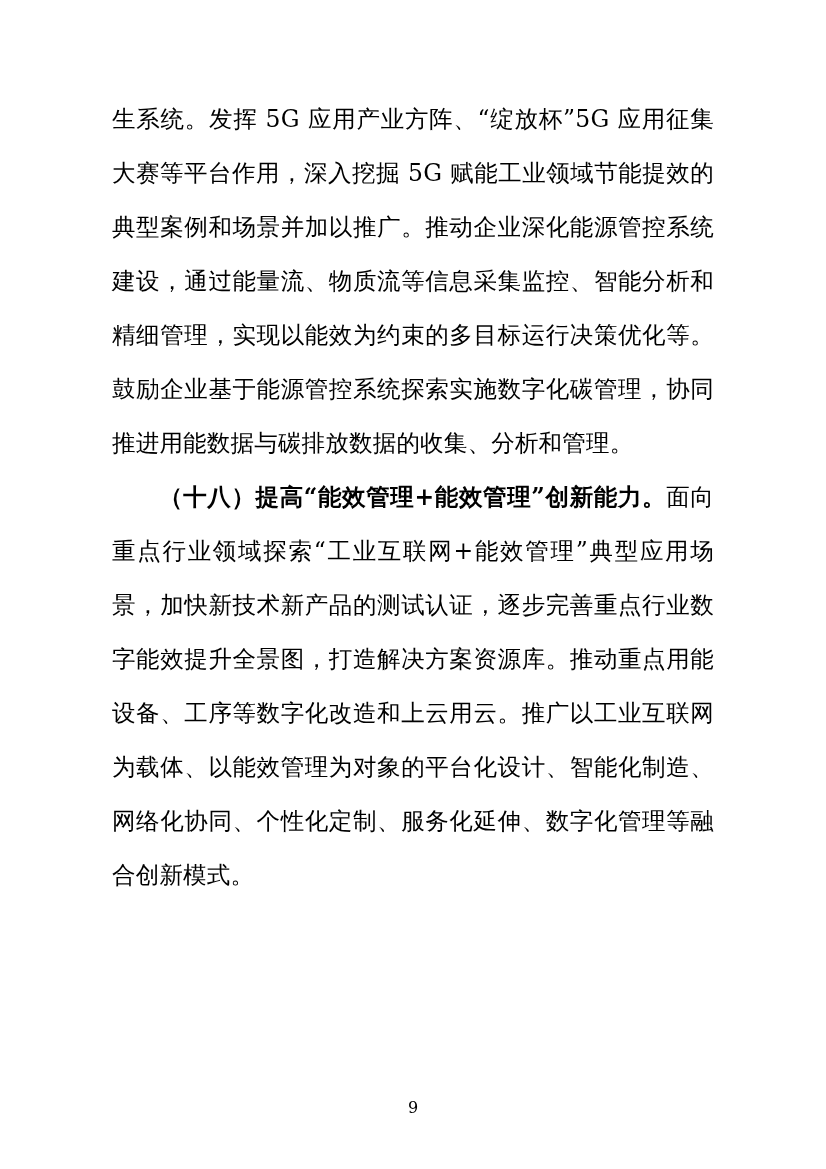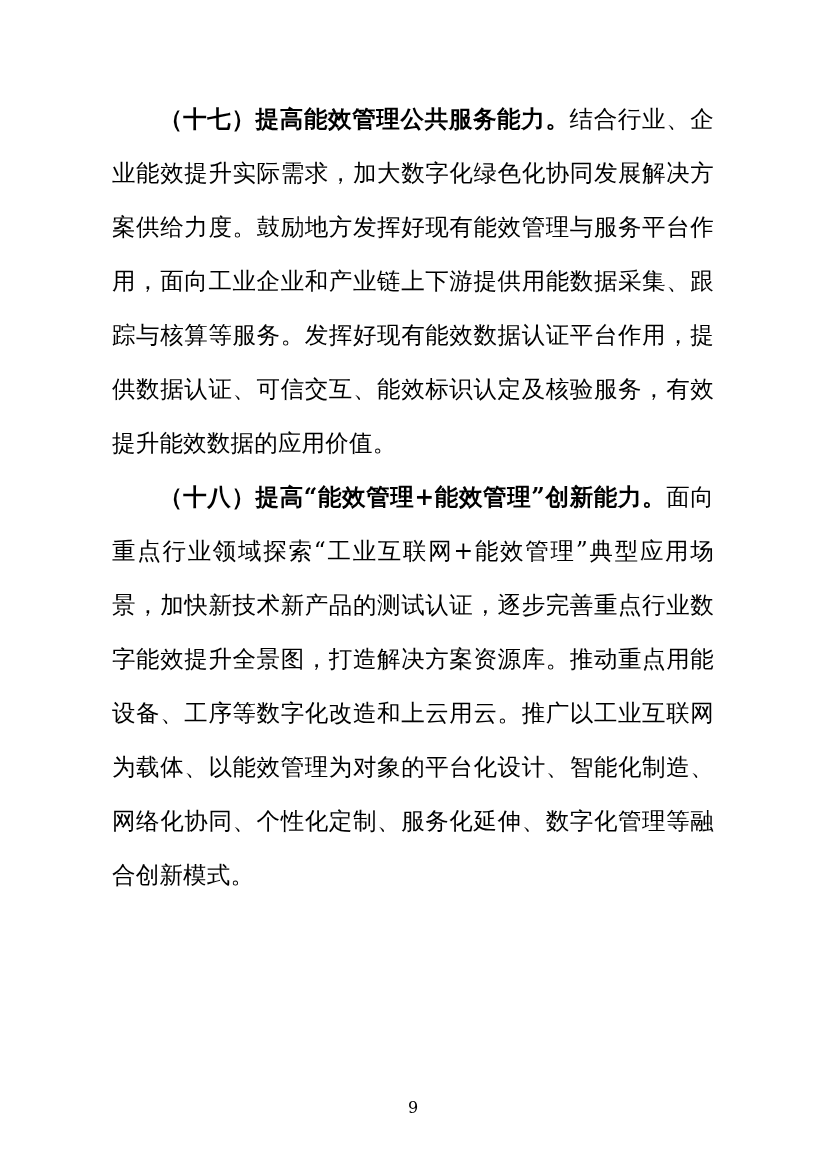--- a/index.html
+++ b/index.html
@@ -50,24 +50,24 @@
     font-family: "DejaVu Serif", "Liberation Serif", serif;
   }
 </style>
 </head>
 <body>
 
 <div class="page">
 
   <div class="doc-body">
 
+    <p class="para">
+      <span>生系统。发挥 5G 应用产业方阵、“绽放杯”5G 应用征集大赛等平台作用，深入挖掘 5G 赋能工业领域节能提效的典型案例和场景并加以推广。推动企业深化能源管控系统建设，通过能量流、物质流等信息采集监控、智能分析和精细管理，实现以能效为约束的多目标运行决策优化等。鼓励企业基于能源管控系统探索实施数字化碳管理，协同推进用能数据与碳排放数据的收集、分析和管理。</span>
+    </p>
 
-    <p class="para indent">
-      <span class="lead">（十七）提高能效管理公共服务能力。</span><span>结合行业、企业能效提升实际需求，加大数字化绿色化协同发展解决方案供给力度。鼓励地方发挥好现有能效管理与服务平台作用，面向工业企业和产业链上下游提供用能数据采集、跟踪与核算等服务。发挥好现有能效数据认证平台作用，提供数据认证、可信交互、能效标识认定及核验服务，有效提升能效数据的应用价值。</span>
-    </p>
 
     <p class="para indent">
       <span class="lead">（十八）提高“能效管理+能效管理”创新能力。</span><span>面向重点行业领域探索“工业互联网+能效管理”典型应用场景，加快新技术新产品的测试认证，逐步完善重点行业数字能效提升全景图，打造解决方案资源库。推动重点用能设备、工序等数字化改造和上云用云。推广以工业互联网为载体、以能效管理为对象的平台化设计、智能化制造、网络化协同、个性化定制、服务化延伸、数字化管理等融合创新模式。</span>
     </p>
 
   </div>
 
   <div class="page-number">9</div>
 
 </div>

